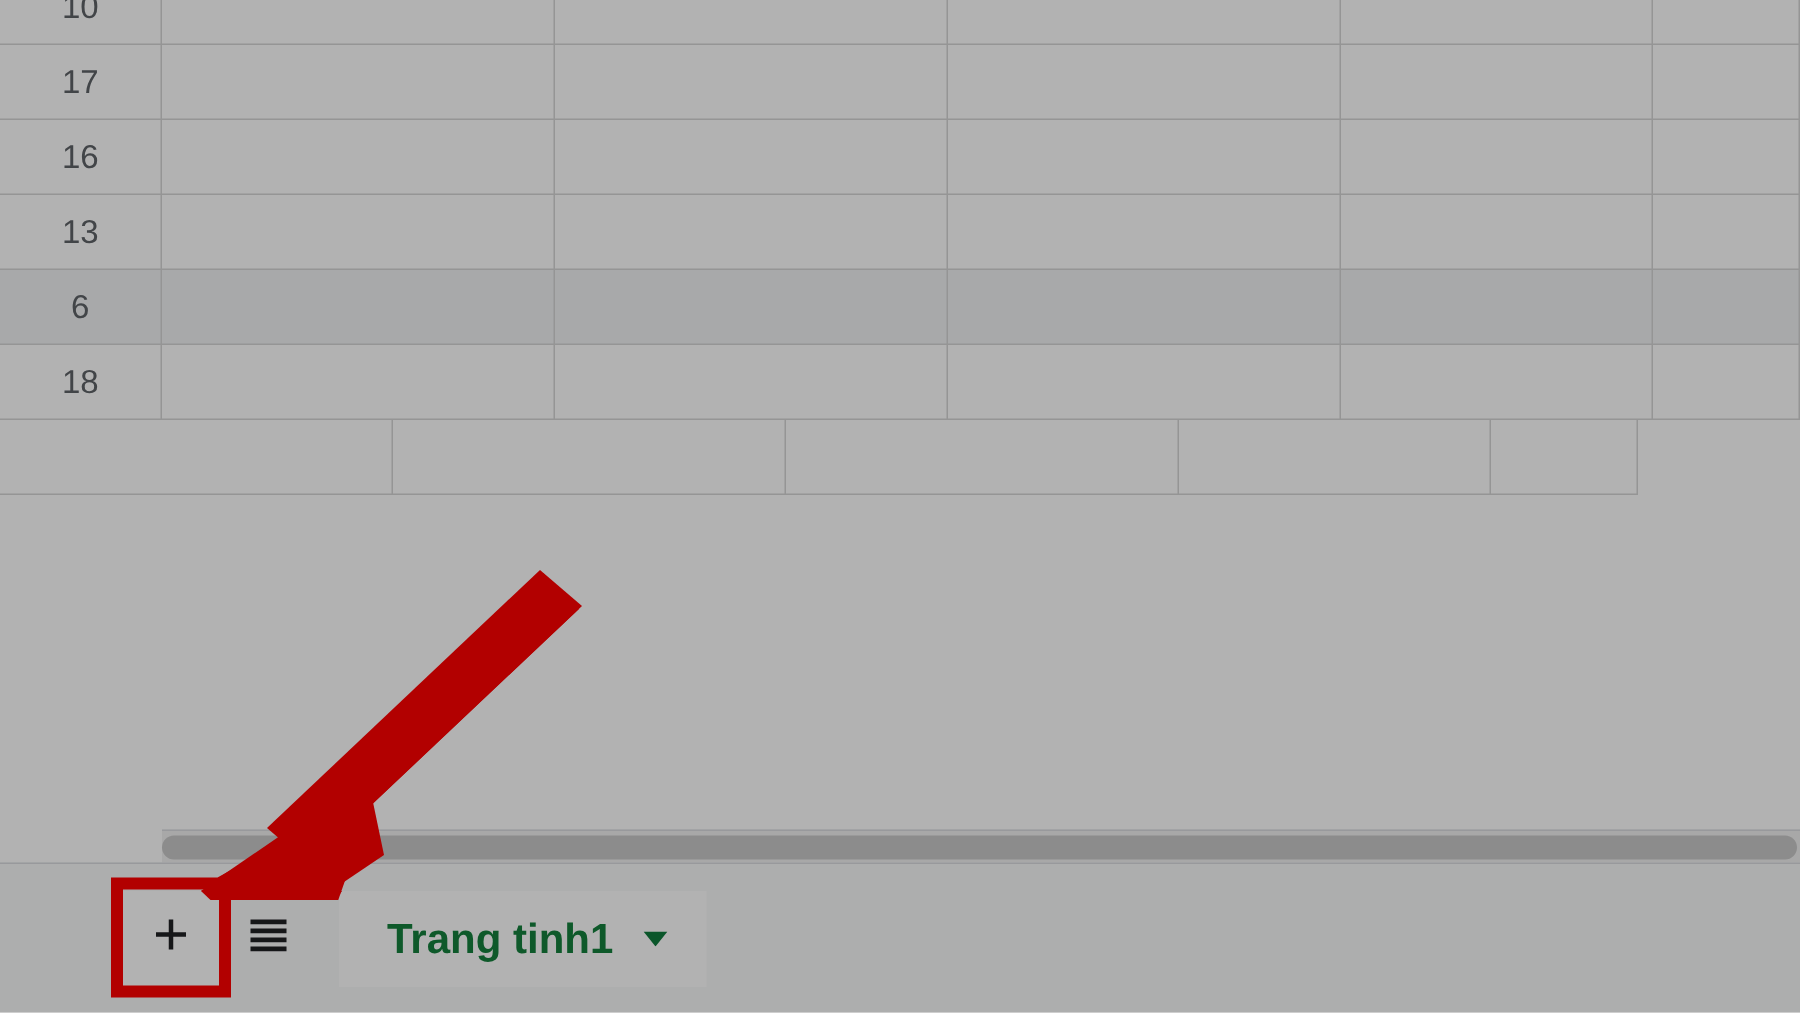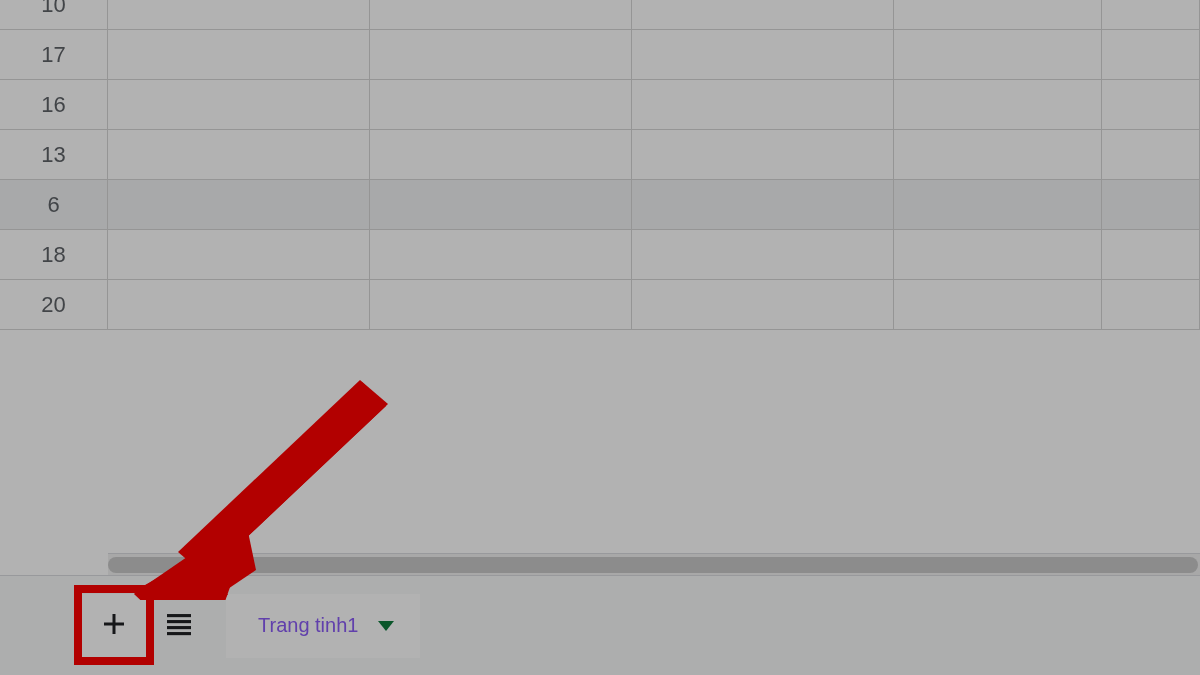--- a/index.html
+++ b/index.html
@@ -88,23 +88,23 @@
   .all-sheets-btn svg { width: 30px; height: 24px; }
   .tab {
     margin-left: 18px;
     height: 64px;
     background: #fff;
     display: flex; align-items: center;
     padding: 0 26px 0 32px;
     gap: 20px;
   }
   .tab-label {
-    color: #8b5cf6;
-    font-size: 20px;
-    font-weight: 400;
+    color: #15803d;
+    font-size: 28px;
+    font-weight: 700;
   }
   .tab-caret svg { width: 16px; height: 10px; display: block; }
 
   
   .hscroll {
     position: absolute;
     left: 108px;
     right: 0;
     bottom: 100px;
     height: 22px;
@@ -186,21 +186,20 @@
   </div>
   <div class="row">
     <div class="row-header">18</div>
     <div class="cell c1"></div>
     <div class="cell c2"></div>
     <div class="cell c3"></div>
     <div class="cell c4"></div>
     <div class="cell c5"></div>
   </div>
   <div class="row">
-    <div class="row-header">20</div>
     <div class="cell c1"></div>
     <div class="cell c2"></div>
     <div class="cell c3"></div>
     <div class="cell c4"></div>
     <div class="cell c5"></div>
   </div>
 </div>
 
 <div class="hscroll">
   <div class="hscroll-thumb"></div>

